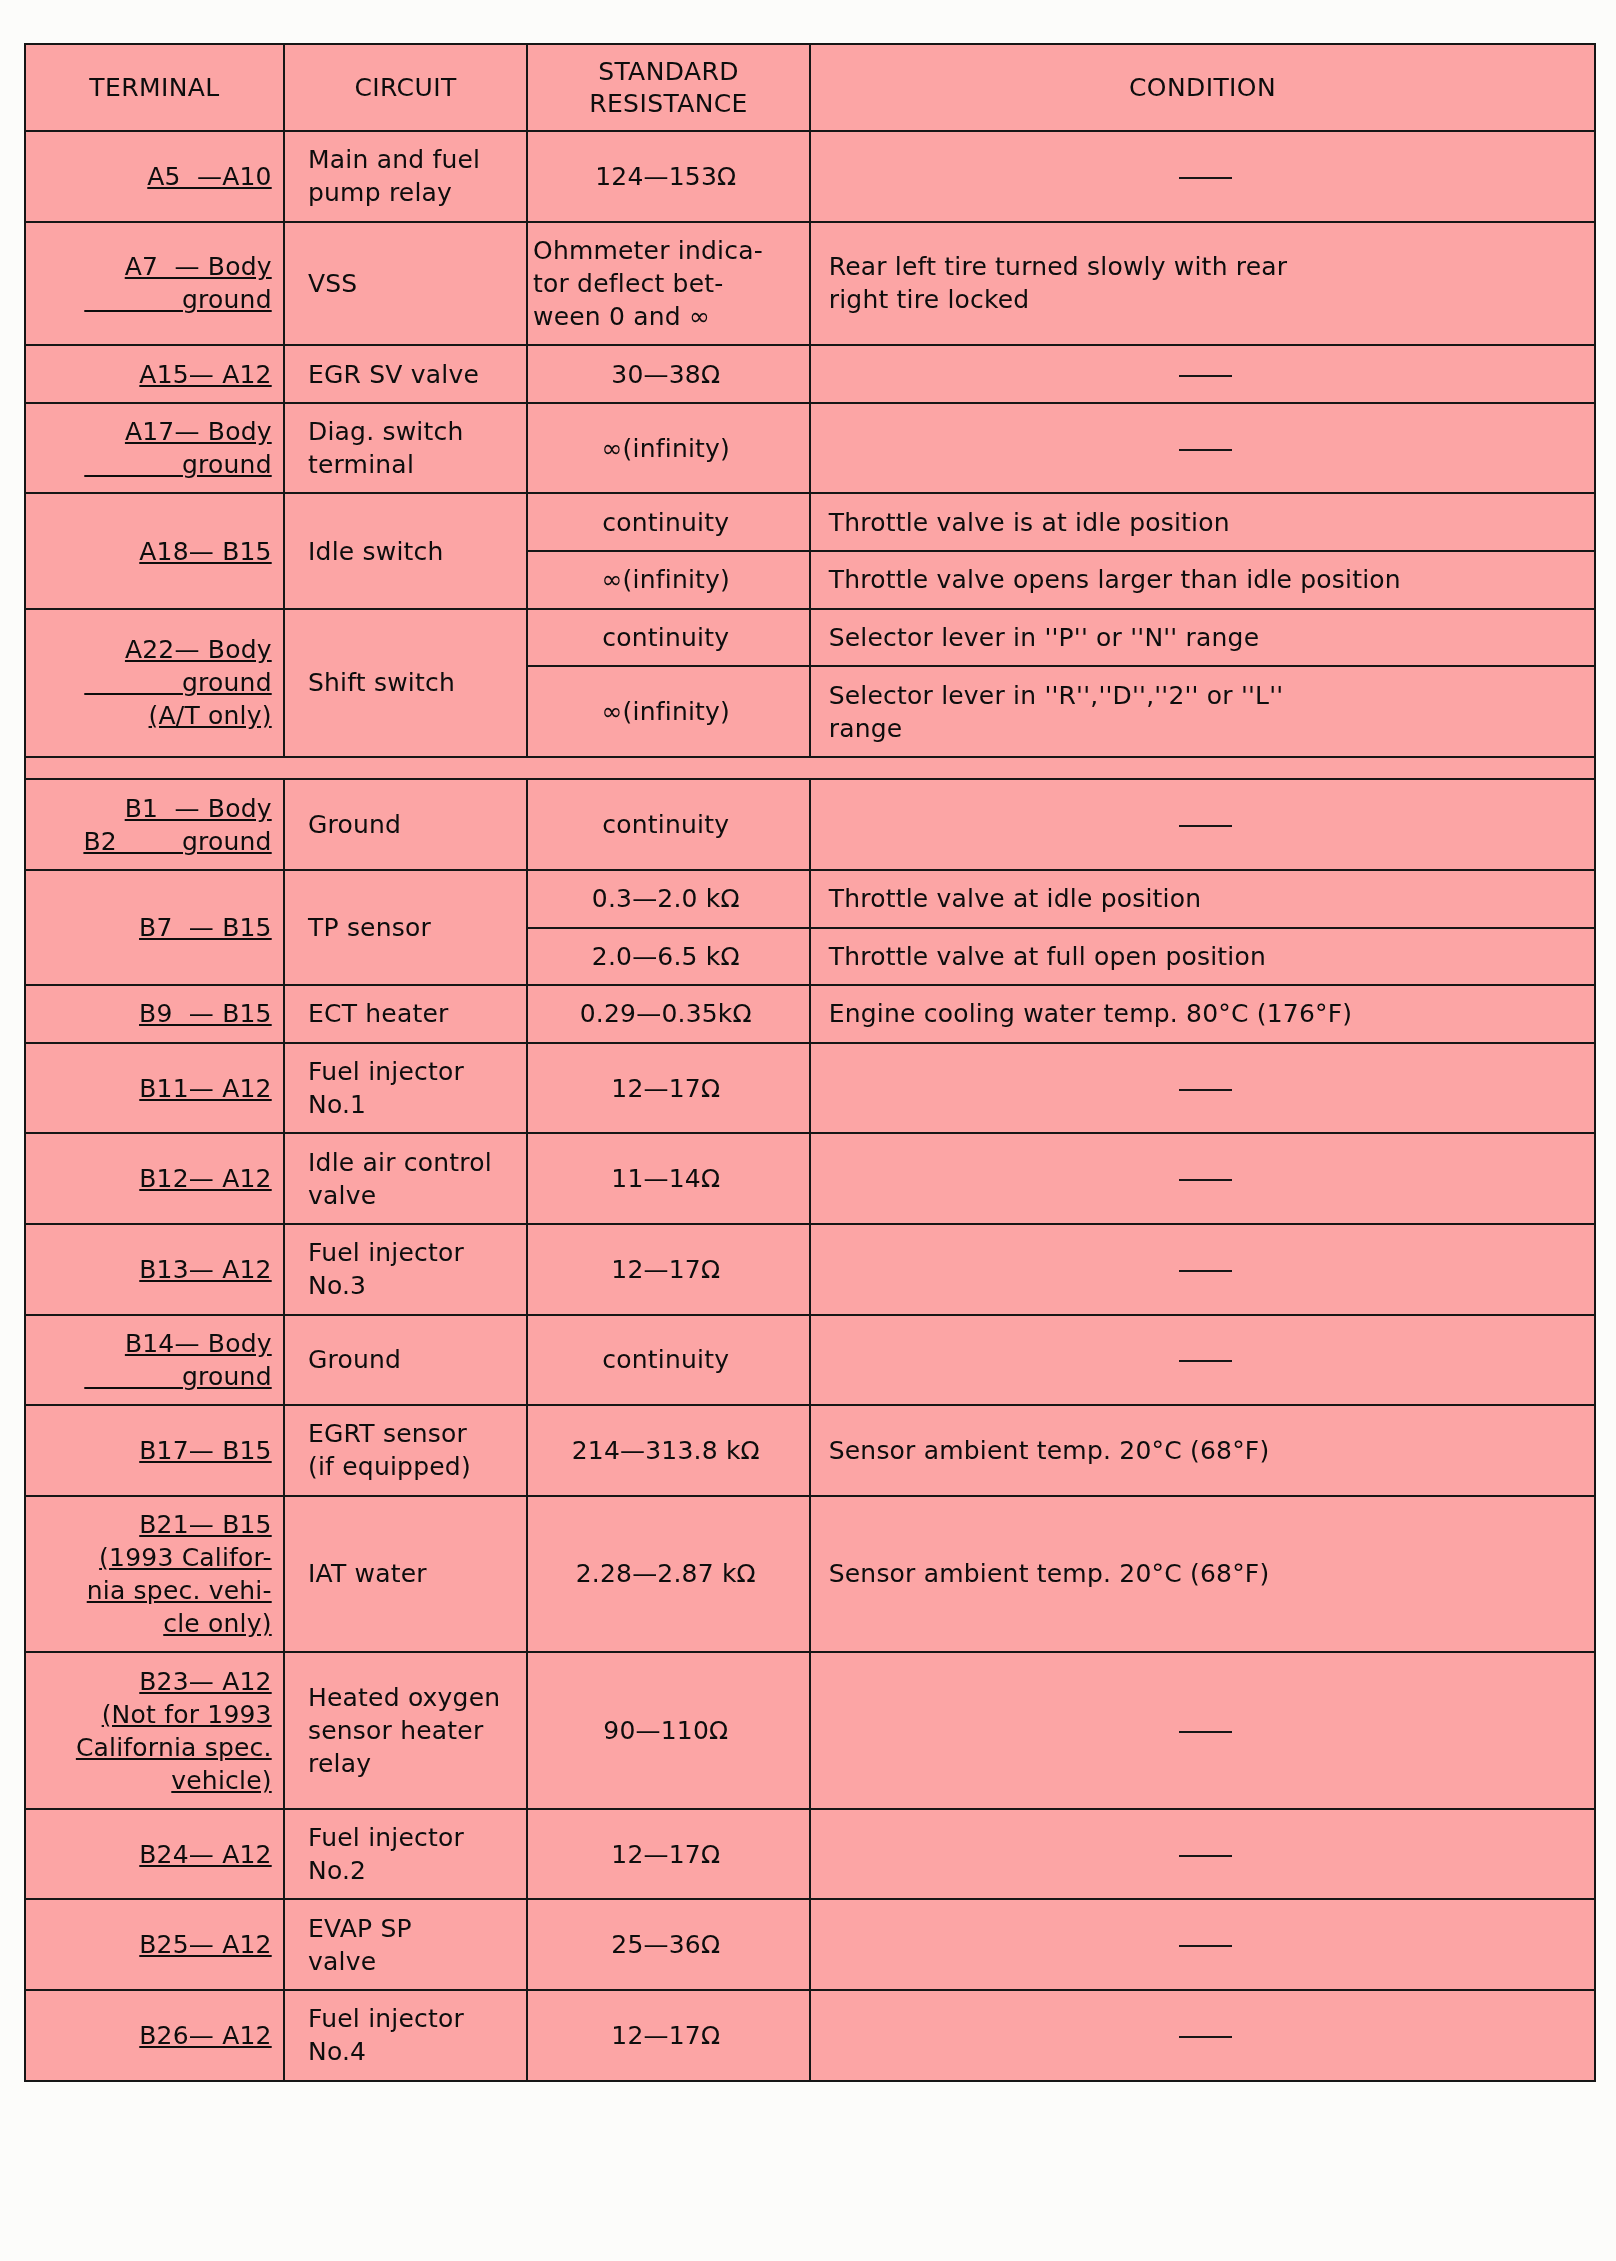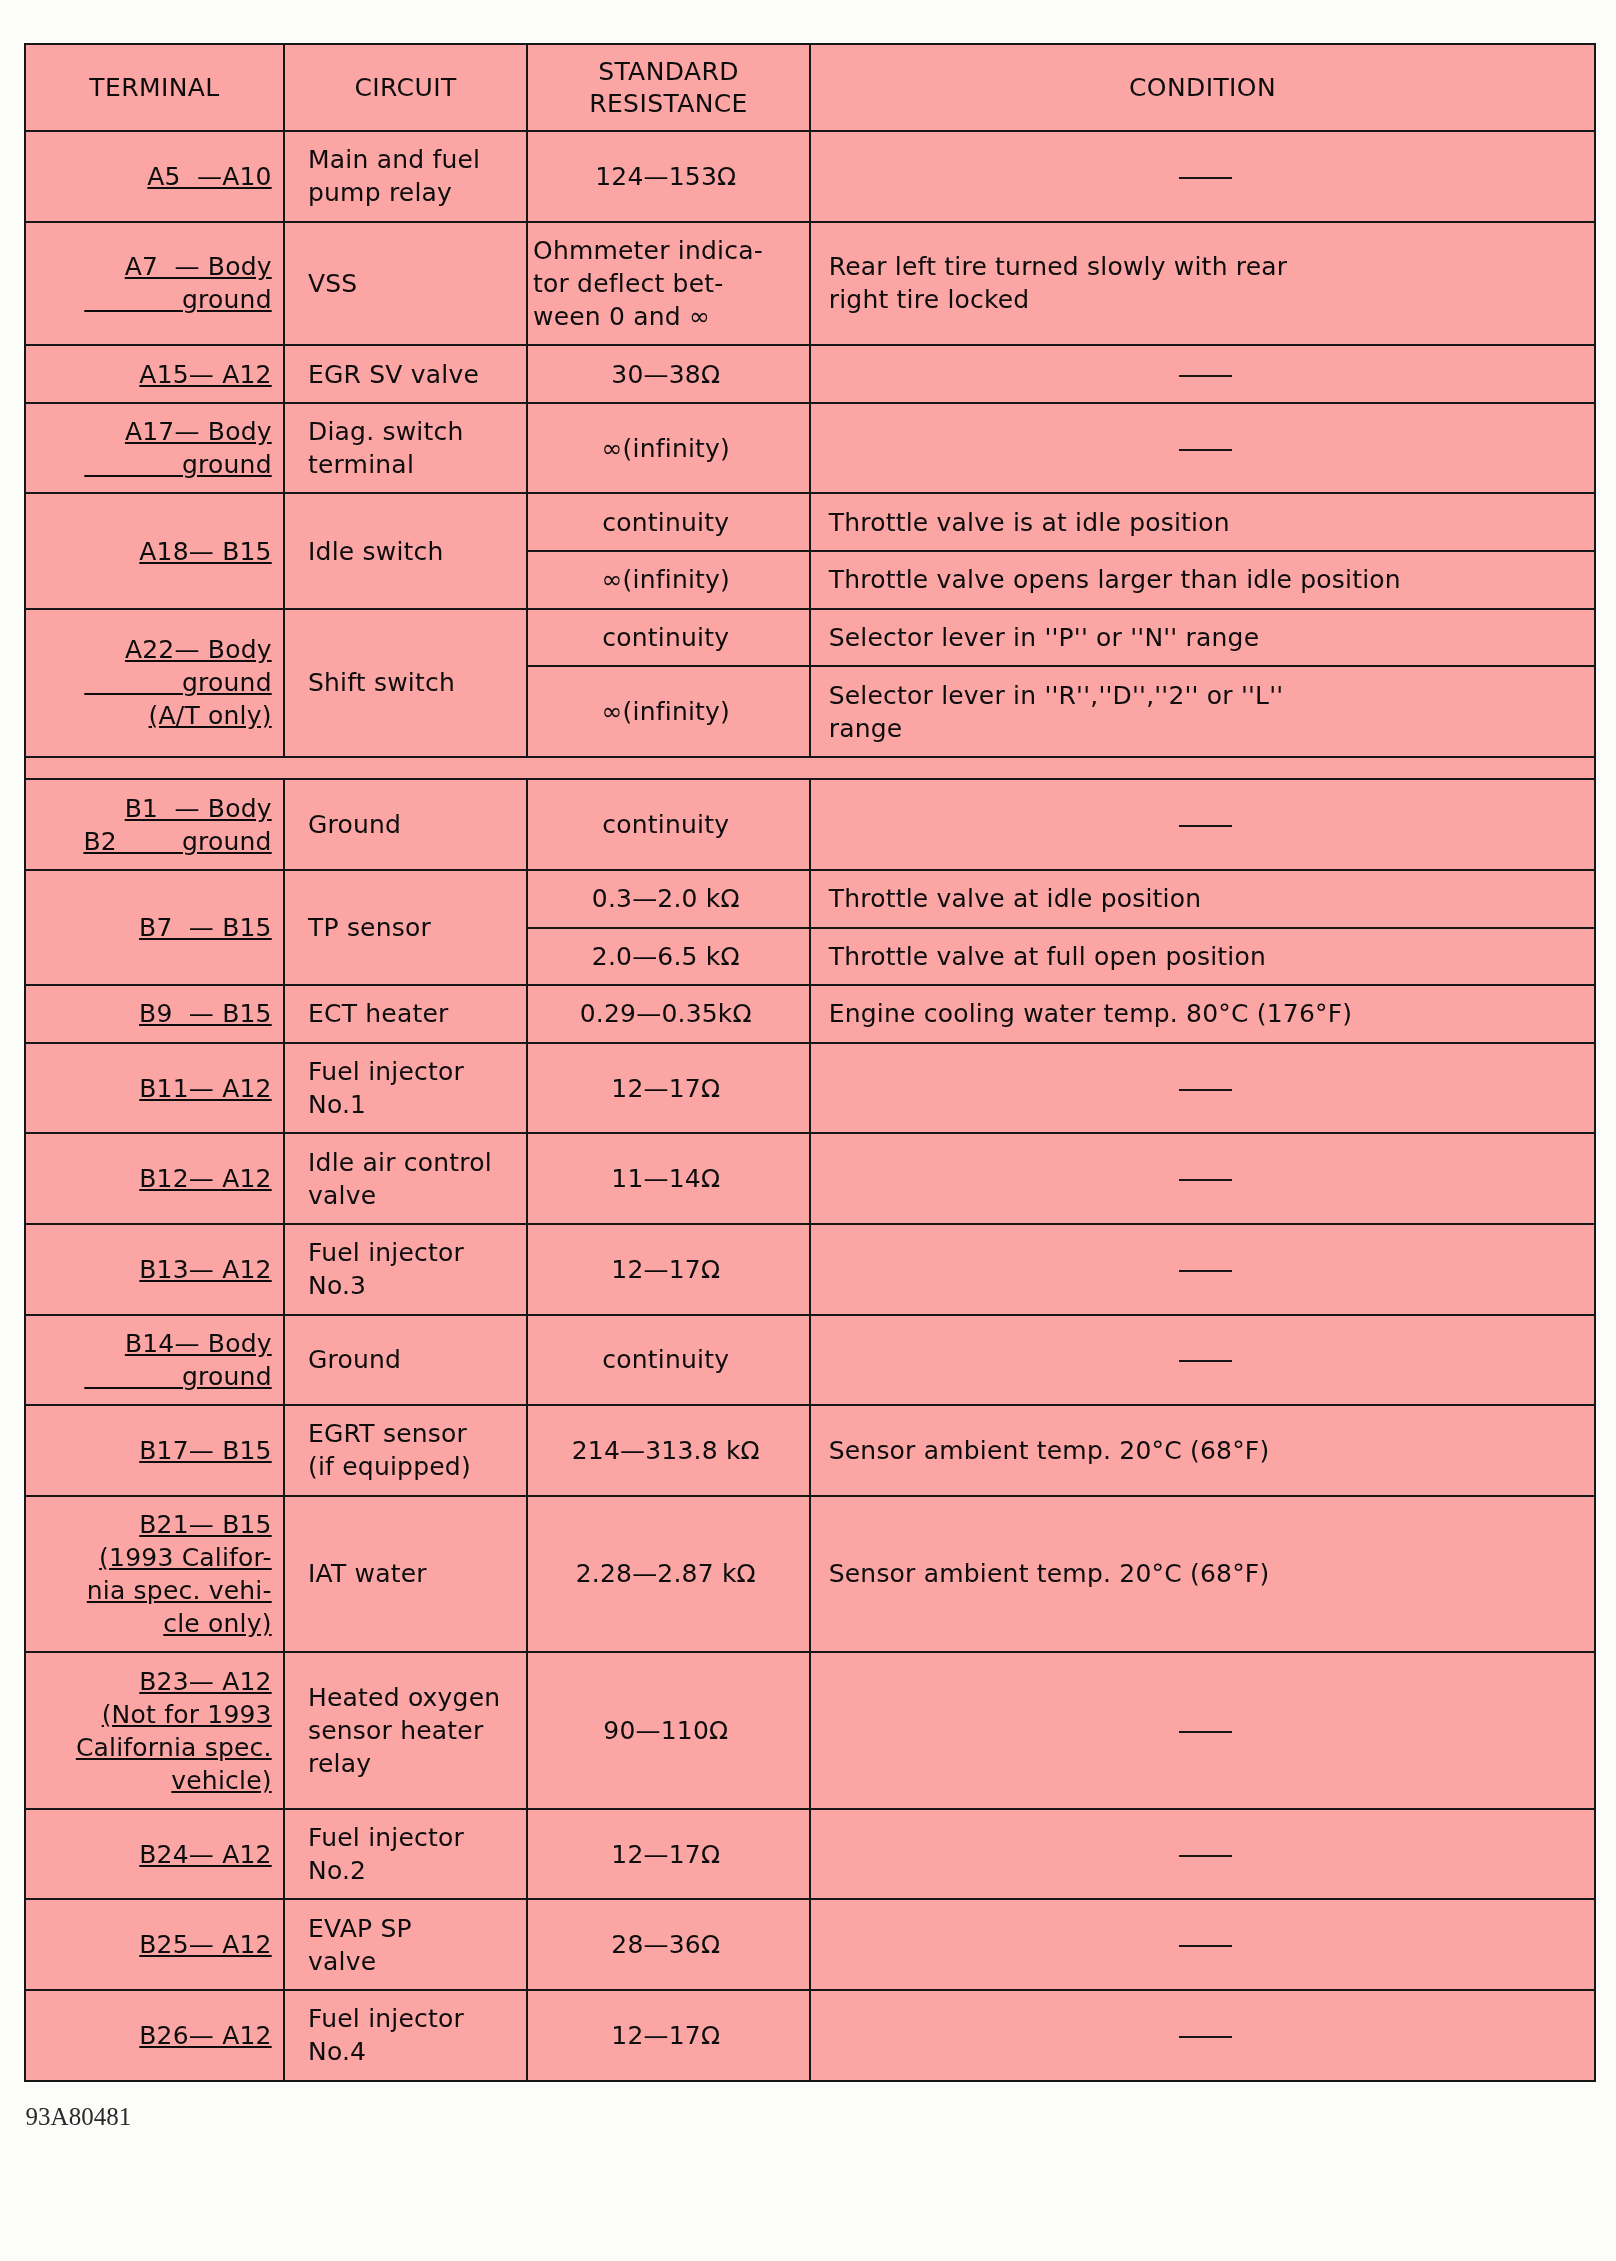--- a/index.html
+++ b/index.html
@@ -226,28 +226,27 @@
           <td rowspan="1" class="cell terminal">B24— A12</td>
           <td rowspan="1" class="cell circuit">Fuel injector
 No.2</td>
           <td class="cell resistance">12—17Ω</td>
           <td class="cell condition dash"><span class="dash-line"></span></td>
         </tr>
         <tr>
           <td rowspan="1" class="cell terminal">B25— A12</td>
           <td rowspan="1" class="cell circuit">EVAP SP
 valve</td>
-          <td class="cell resistance">28—36Ω</td>
+          <td class="cell resistance">25—36Ω</td>
           <td class="cell condition dash"><span class="dash-line"></span></td>
         </tr>
         <tr>
           <td rowspan="1" class="cell terminal">B26— A12</td>
           <td rowspan="1" class="cell circuit">Fuel injector
 No.4</td>
           <td class="cell resistance">12—17Ω</td>
           <td class="cell condition dash"><span class="dash-line"></span></td>
         </tr>
       </tbody>
   </table>
 
-  <div class="footer-code">93A80481</div>
 </div>
 
 
 </body></html>

